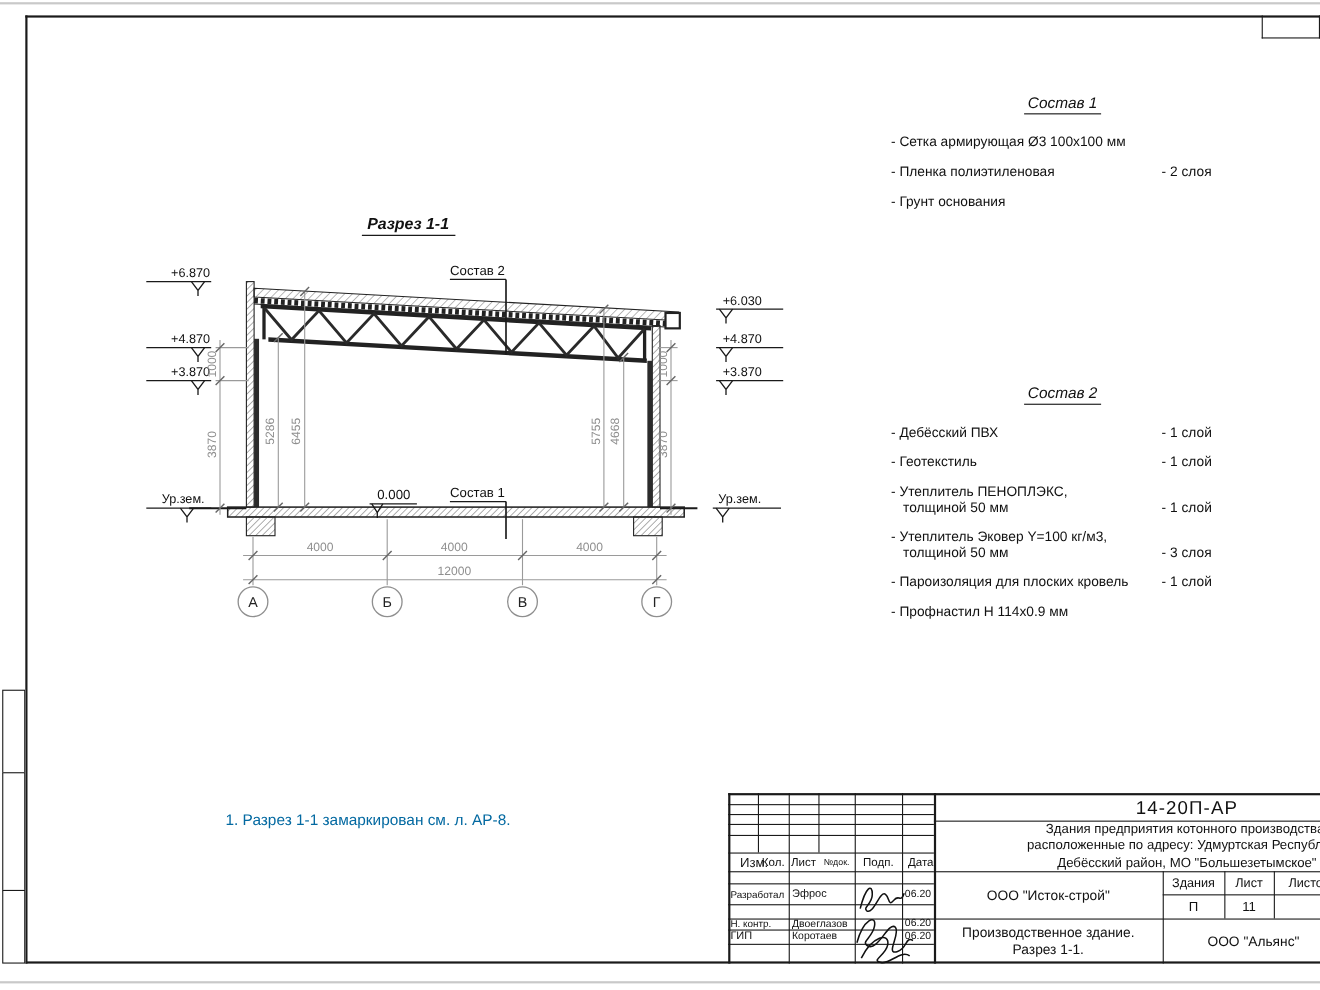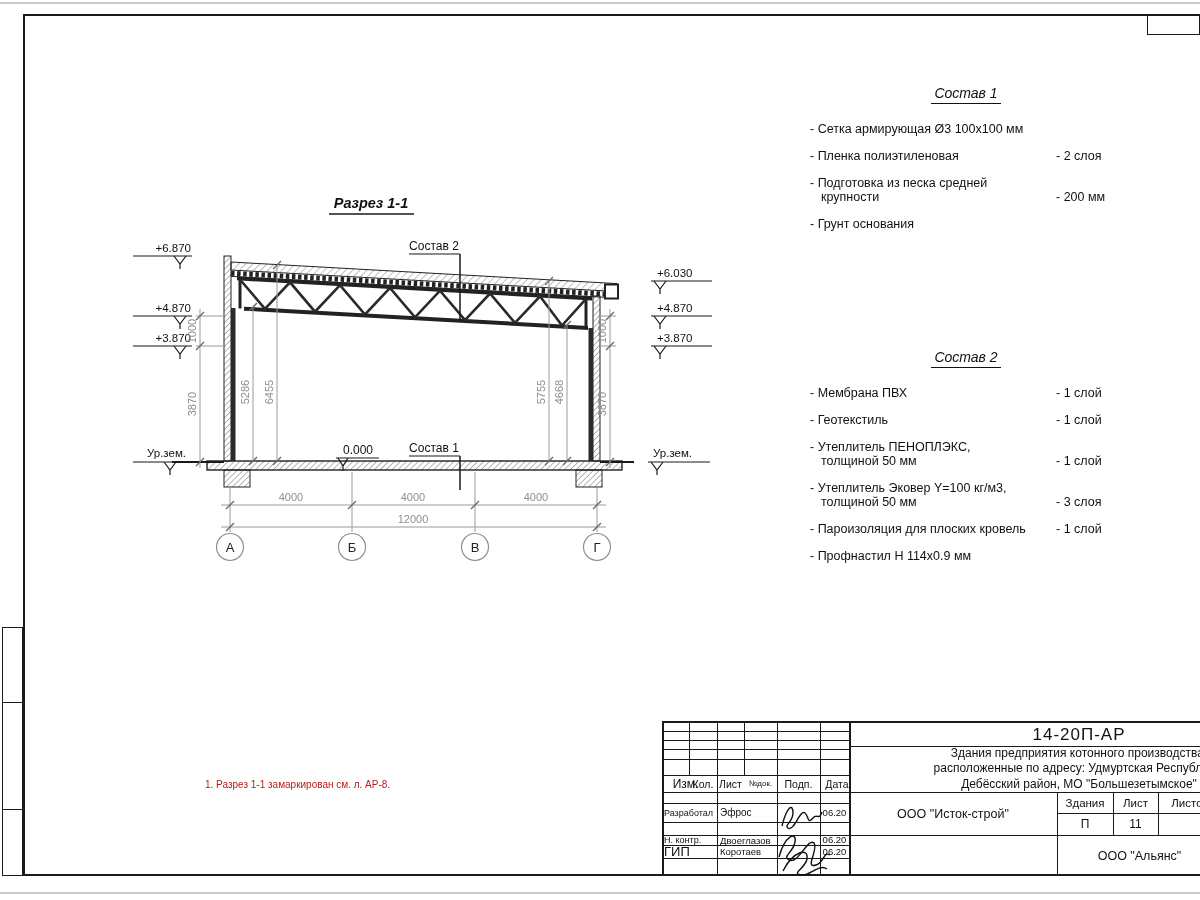--- a/index.html
+++ b/index.html
@@ -16,21 +16,21 @@
   .side-box { position:absolute; left:2px; width:21px; border:1.4px solid #1a1a1a; background:#fff; }
 
   
   .mat-list { position:absolute; width:312px; font-size:12.5px; line-height:14px; color:#111; }
   .mat-title { text-align:center; margin-bottom:21px; }
   .mat-title span { font-style:italic; font-size:14px; border-bottom:1.3px solid #111; padding:0 3px 2px 3px; }
   .mat-row { display:flex; justify-content:space-between; align-items:flex-end; margin-bottom:13px; }
   .mat-name { white-space:pre-line; padding-left:11px; text-indent:-11px; flex:1; }
   .mat-val  { width:66px; flex-shrink:0; white-space:nowrap; }
 
-  .note { position:absolute; left:205px; top:779px; font-size:10px; color:#b91c1c; }
+  .note { position:absolute; left:205px; top:737px; font-size:14px; color:#0369a1; }
 
   
   .titleblock { position:absolute; left:662px; top:721px; width:538px; height:155px; }
   .tlv { position:absolute; width:0; border-left:1.5px solid #1a1a1a; }
   .tlh { position:absolute; height:0; border-top:1.5px solid #1a1a1a; }
   .tlt { position:absolute; display:flex; align-items:center; justify-content:center; text-align:center; color:#111; }
   .tll { position:absolute; display:flex; align-items:center; color:#111; }
   .pre { white-space:pre-line; }
   .sig { position:absolute; }
 </style>
@@ -225,34 +225,29 @@
     <div class="mat-title"><span>Состав 1</span></div>
     <div class="mat-row">
         <div class="mat-name">- Сетка армирующая Ø3 100х100 мм</div>
         <div class="mat-val"></div>
       </div>
     <div class="mat-row">
         <div class="mat-name">- Пленка полиэтиленовая</div>
         <div class="mat-val">-  2 слоя</div>
       </div>
     <div class="mat-row">
-        <div class="mat-name">- Подготовка из песка средней
-крупности</div>
-        <div class="mat-val">- 200 мм</div>
-      </div>
-    <div class="mat-row">
         <div class="mat-name">- Грунт основания</div>
         <div class="mat-val"></div>
       </div>
   </div>
 
   <div class="mat-list" style="left:810px; top:350px;">
     <div class="mat-title"><span>Состав 2</span></div>
     <div class="mat-row">
-        <div class="mat-name">- Мембрана ПВХ</div>
+        <div class="mat-name">- Дебёсский ПВХ</div>
         <div class="mat-val">- 1 слой</div>
       </div>
     <div class="mat-row">
         <div class="mat-name">- Геотекстиль</div>
         <div class="mat-val">- 1 слой</div>
       </div>
     <div class="mat-row">
         <div class="mat-name">- Утеплитель ПЕНОПЛЭКС,
 толщиной 50 мм</div>
         <div class="mat-val">- 1 слой</div>
@@ -309,21 +304,21 @@
     <div class="tlt" style="left:82px;top:54px;width:33px;height:17px;font-size:8px">№док.</div>
     <div class="tlt" style="left:115px;top:54px;width:43px;height:17px;font-size:10.5px">Подп.</div>
     <div class="tlt" style="left:158px;top:54px;width:34px;height:17px;font-size:10.5px">Дата</div>
 
     <div class="tll" style="left:2px;top:82px;width:53px;height:19px;font-size:9px">Разработал</div>
     <div class="tll" style="left:58px;top:82px;width:57px;height:19px;font-size:10px">Эфрос</div>
     <div class="tlt" style="left:158px;top:82px;width:29px;height:19px;font-size:9.5px">06.20</div>
     <div class="tll" style="left:2px;top:114px;width:53px;height:10px;font-size:9px">Н. контр.</div>
     <div class="tll" style="left:58px;top:114px;width:57px;height:10px;font-size:9.5px">Двоеглазов</div>
     <div class="tlt" style="left:158px;top:112px;width:29px;height:12px;font-size:9.5px">06.20</div>
-    <div class="tll" style="left:2px;top:124px;width:53px;height:13px;font-size:13px">ГИП</div>
+    <div class="tll" style="left:2px;top:124px;width:53px;height:13px;font-size:10px">ГИП</div>
     <div class="tll" style="left:58px;top:124px;width:57px;height:13px;font-size:9.5px">Коротаев</div>
     <div class="tlt" style="left:158px;top:124px;width:29px;height:13px;font-size:9.5px">06.20</div>
 
     <svg class="sig" style="left:117px;top:79px" width="44" height="36" viewBox="0 0 44 36">
       <path d="M3,26 C8,6 14,3 14,13 C14,22 5,25 9,28 C15,32 21,9 26,13 C30,16 28,25 34,18 C38,13 40,21 43,12" fill="none" stroke="#111" stroke-width="1.4"></path>
     </svg>
     <svg class="sig" style="left:113px;top:106px" width="58" height="52" viewBox="0 0 58 52">
       <path d="M4,30 C10,8 22,4 20,15 C18,26 7,29 14,33 C23,38 33,10 39,16 C44,22 29,42 41,38 C50,35 48,24 55,28" fill="none" stroke="#111" stroke-width="1.4"></path>
       <path d="M8,44 C18,24 34,20 32,32 C30,42 16,46 26,48 C34,50 44,36 52,42" fill="none" stroke="#111" stroke-width="1.4"></path>
     </svg>
@@ -331,15 +326,17 @@
     <div class="tlt" style="left:187px;top:2px;width:460px;height:23px;font-size:17px;letter-spacing:1px">14-20П-АР</div>
     <div class="tlt pre" style="left:187px;top:25px;width:460px;height:46px;font-size:12px;line-height:15.3px">Здания предприятия котонного производства,
 расположенные по адресу: Удмуртская Республика,
 Дебёсский район, МО "Большезетымское"</div>
     <div class="tlt" style="left:187px;top:71px;width:208px;height:43px;font-size:12.5px">ООО "Исток-строй"</div>
     <div class="tlt" style="left:395px;top:71px;width:56px;height:21px;font-size:11.5px">Здания</div>
     <div class="tlt" style="left:451px;top:71px;width:45px;height:21px;font-size:11.5px">Лист</div>
     <div class="tlt" style="left:496px;top:71px;width:64px;height:21px;font-size:11.5px">Листов</div>
     <div class="tlt" style="left:395px;top:92px;width:56px;height:22px;font-size:12px">П</div>
     <div class="tlt" style="left:451px;top:92px;width:45px;height:22px;font-size:12px">11</div>
+    <div class="tlt pre" style="left:187px;top:114px;width:208px;height:41px;font-size:12.5px;line-height:15px">Производственное здание.
+Разрез 1-1.</div>
     <div class="tlt" style="left:395px;top:114px;width:165px;height:41px;font-size:12.5px">ООО "Альянс"</div>
   </div>
 </div>
 
 </body></html>

